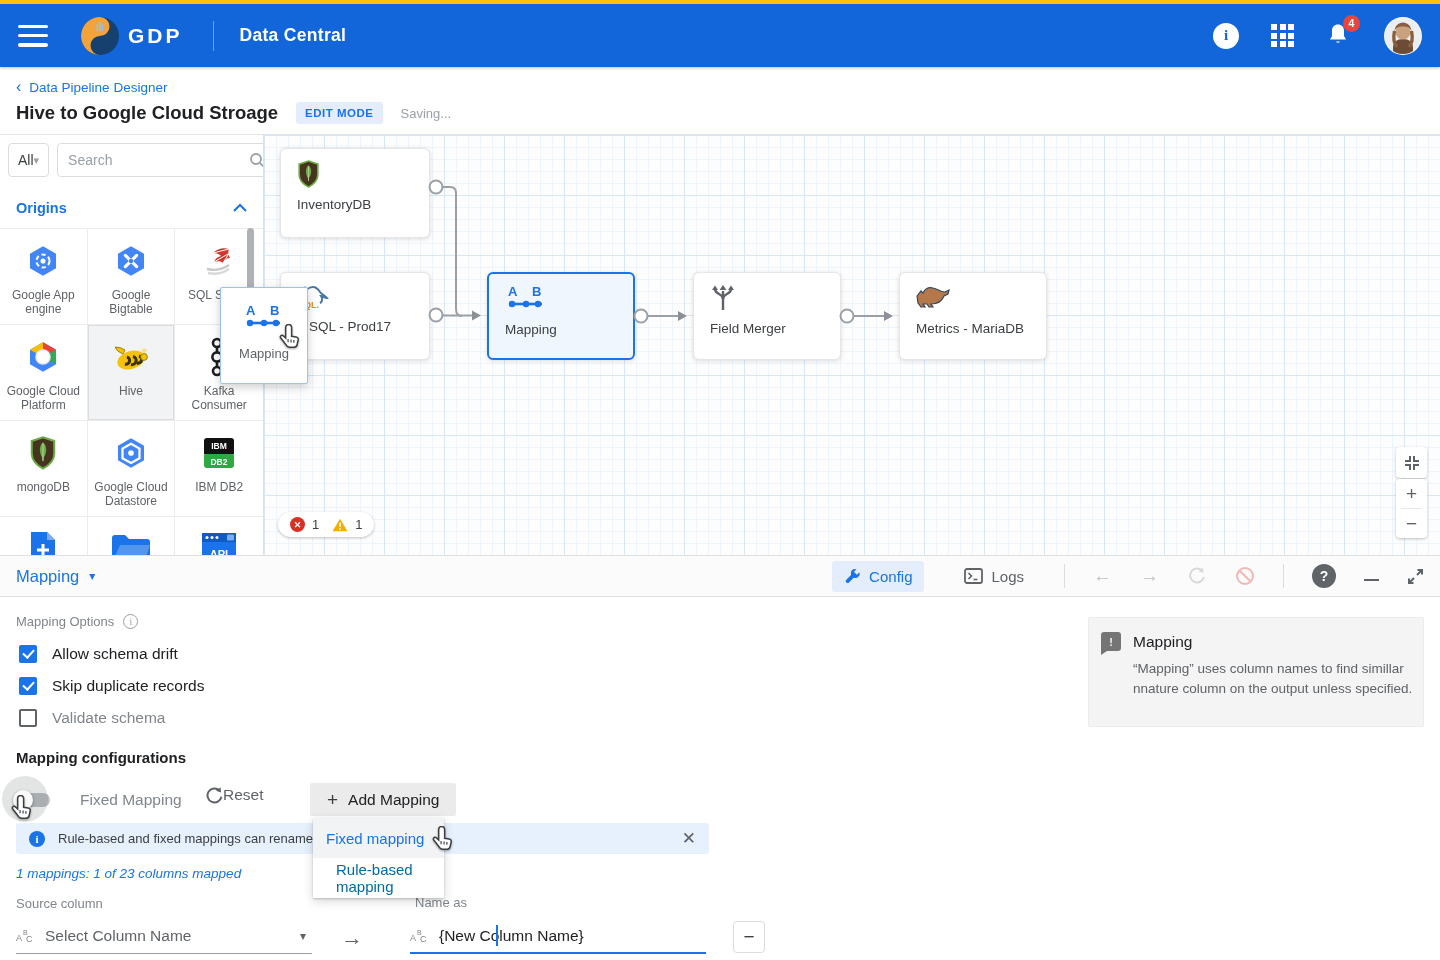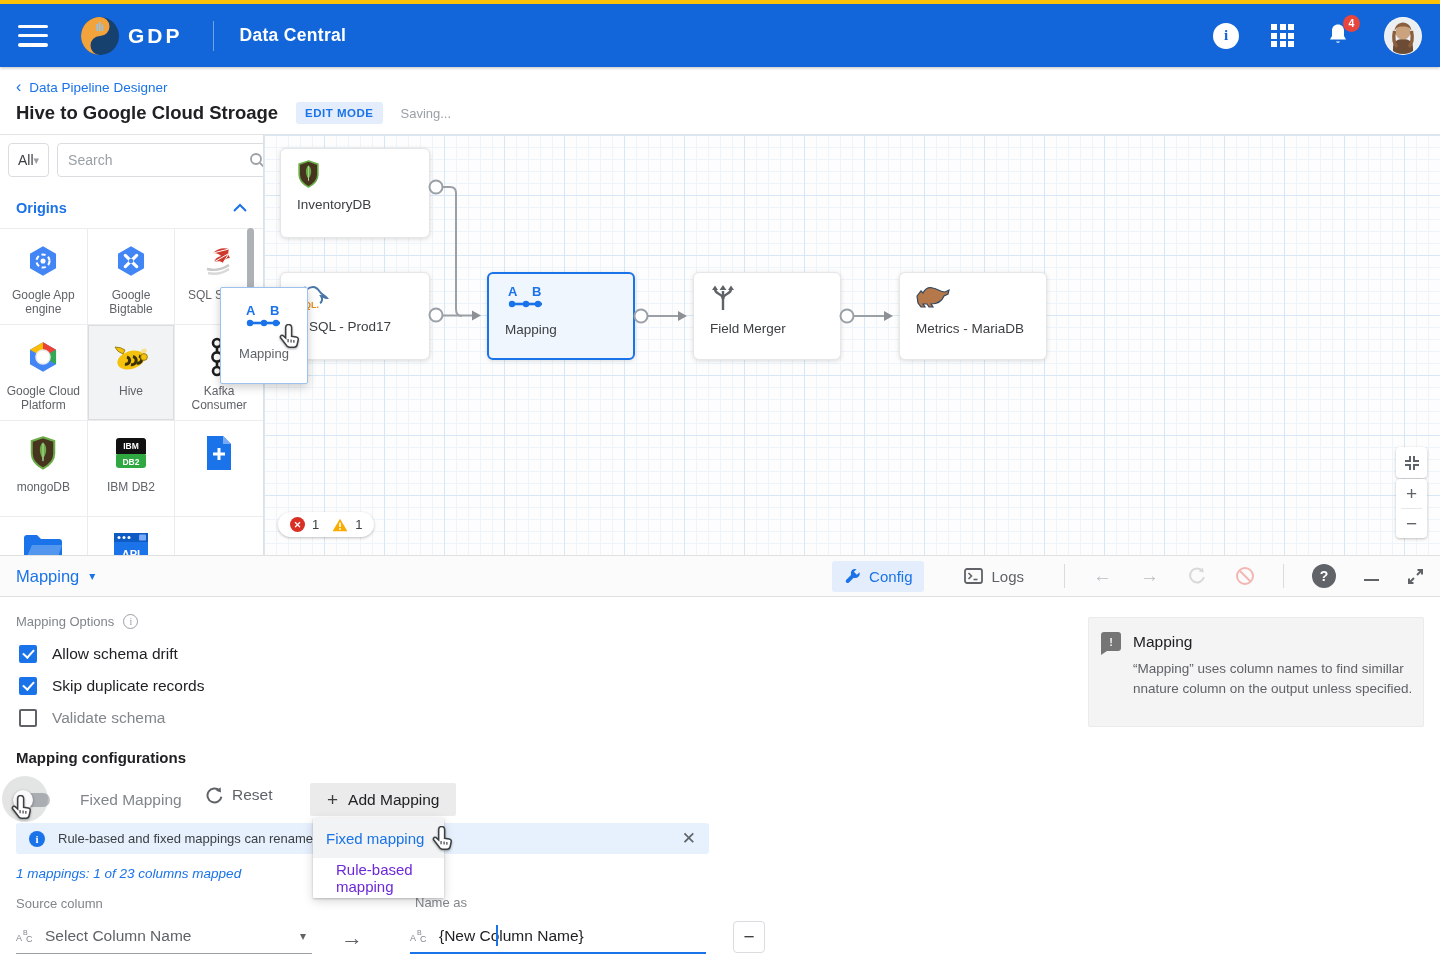--- a/index.html
+++ b/index.html
@@ -134,37 +134,37 @@
   .hc-title { font-size:15.5px; color:#202124; }
   .hc-body { margin:8px 0 0 32px; font-size:13.5px; color:#5f6368; line-height:20px; width:290px; }
 
   .mc-heading { position:absolute; left:16px; top:152px; font-size:15px; font-weight:bold; color:#202124; }
   .toggle-row { position:absolute; left:16px; top:187px; height:32px; display:flex; align-items:center; }
   .toggle { position:relative; width:34px; height:14px; background:#bdc1c6; border-radius:8px; }
   .toggle .knob { position:absolute; left:-3px; top:-3px; width:20px; height:20px; border-radius:50%; background:#fafafa;
                   box-shadow:0 1px 3px rgba(0,0,0,.4); }
   .ripple { position:absolute; left:-14px; top:-17px; width:46px; height:46px; border-radius:50%; background:rgba(60,64,67,.14); }
   .toggle-label { margin-left:30px; font-size:15.5px; color:#80868b; }
-  .reset-btn { position:absolute; left:205px; top:189px; display:flex; align-items:center; gap:9px; font-size:15.5px; color:#5f6368; }
+  .reset-btn { position:absolute; left:205px; top:189px; display:flex; align-items:center; font-size:15.5px; color:#5f6368; }
   .add-btn { position:absolute; left:310px; top:186px; height:33px; background:#ebebeb; border-radius:2px;
              display:flex; align-items:center; gap:10px; padding:0 17px; font-size:15.5px; color:#202124; }
   .add-btn .plus { font-size:19px; color:#3c4043; }
 
   .info-banner { position:absolute; left:16px; top:226px; width:693px; height:31px; background:#e7f0fd; border-radius:3px;
                  display:flex; align-items:center; padding:0 13px; gap:13px; z-index:1; }
   .ib-i { width:16px; height:16px; border-radius:50%; background:#1a73e8; color:#fff; font-size:11px; font-weight:bold;
           display:flex; align-items:center; justify-content:center; flex:0 0 auto; font-family:"Liberation Serif",serif; }
   .ib-text { font-size:13px; color:#3c4043; white-space:nowrap; overflow:hidden; }
   .ib-close { margin-left:auto; color:#5f6368; font-size:17px; }
 
   .menu { position:absolute; left:313px; top:221px; width:131px; background:#fff; z-index:5;
           box-shadow:0 1px 2px rgba(0,0,0,.2), 0 3px 10px rgba(0,0,0,.16); }
   .menu-item { height:40px; display:flex; align-items:center; padding:0 13px; font-size:15px; }
   .mi-hover { background:#f1f3f4; color:#1a73e8; }
-  .mi-idle { color:#6d28d9;padding-left:23px; }
+  .mi-idle { color:#0369a1;padding-left:23px; }
 
   .summary { position:absolute; left:16px; top:269px; font-size:13.5px; color:#1a73e8; font-style:italic; }
   .field-label { position:absolute; font-size:13px; color:#80868b; }
   .sel-field { position:absolute; left:16px; top:322px; width:296px; height:35px; display:flex; align-items:center; gap:9px;
                border-bottom:1px solid #9aa0a6; }
   .sel-text { font-size:15.5px; color:#5f6368; }
   .sel-caret { margin-left:auto; color:#5f6368; font-size:12px; padding-right:6px; }
   .map-arrow { position:absolute; left:341px; top:328px; font-size:22px; color:#5f6368; }
   .name-field { position:absolute; left:410px; top:322px; width:296px; height:35px; display:flex; align-items:center; gap:9px;
                 border-bottom:2px solid #1a73e8; }
@@ -522,20 +522,30 @@
       <div class="tile">
         <div class="ticon">
             <svg width="30" height="35">
               <use href="#sym-mongo"></use>
             </svg>
           </div>
         <div class="tlabel">mongoDB</div>
       </div>
       <div class="tile">
         <div class="ticon">
+            <svg class="hex" viewBox="0 0 24 24">
+              <use href="#sym-hex"></use>
+              <path d="M12 5.5 l6 3.4 v6.8 L12 19 l-6-3.3 V8.9z" fill="none" stroke="#fff" stroke-width="1.6"></path>
+              <circle cx="12" cy="12" r="2" fill="#fff"></circle>
+            </svg>
+          </div>
+        <div class="tlabel">Google Cloud Datastore</div>
+      </div>
+      <div class="tile">
+        <div class="ticon">
             <svg width="34" height="34" viewBox="0 0 34 34">
           <rect x="2" y="2" width="30" height="16" rx="3" fill="#111"></rect>
           <rect x="2" y="17" width="30" height="15" rx="3" fill="#2fa842"></rect>
           <rect x="2" y="14" width="30" height="4" fill="#111"></rect>
           <text x="17" y="12.5" font-size="8.5" font-weight="bold" fill="#fff" text-anchor="middle">IBM</text>
           <text x="17" y="28.5" font-size="8.5" font-weight="bold" fill="#fff" text-anchor="middle">DB2</text>
         </svg>
           </div>
         <div class="tlabel">IBM DB2</div>
       </div>

